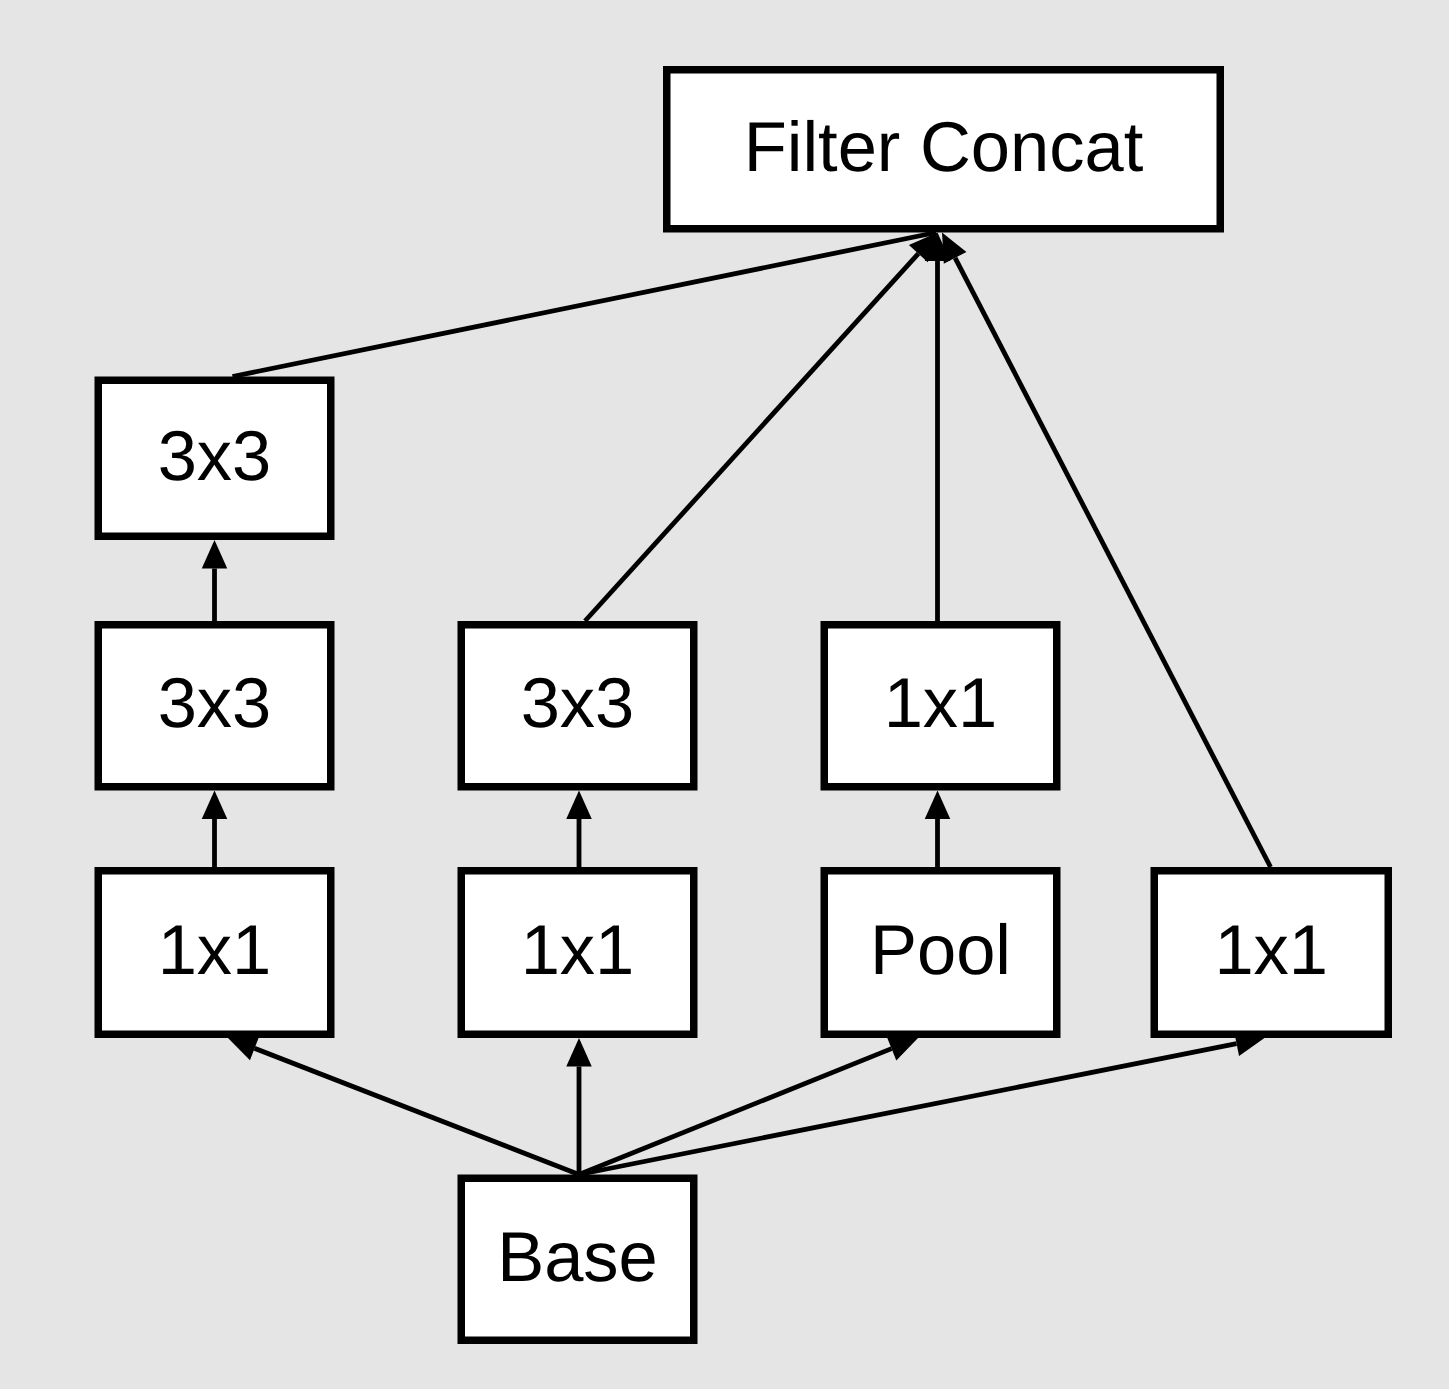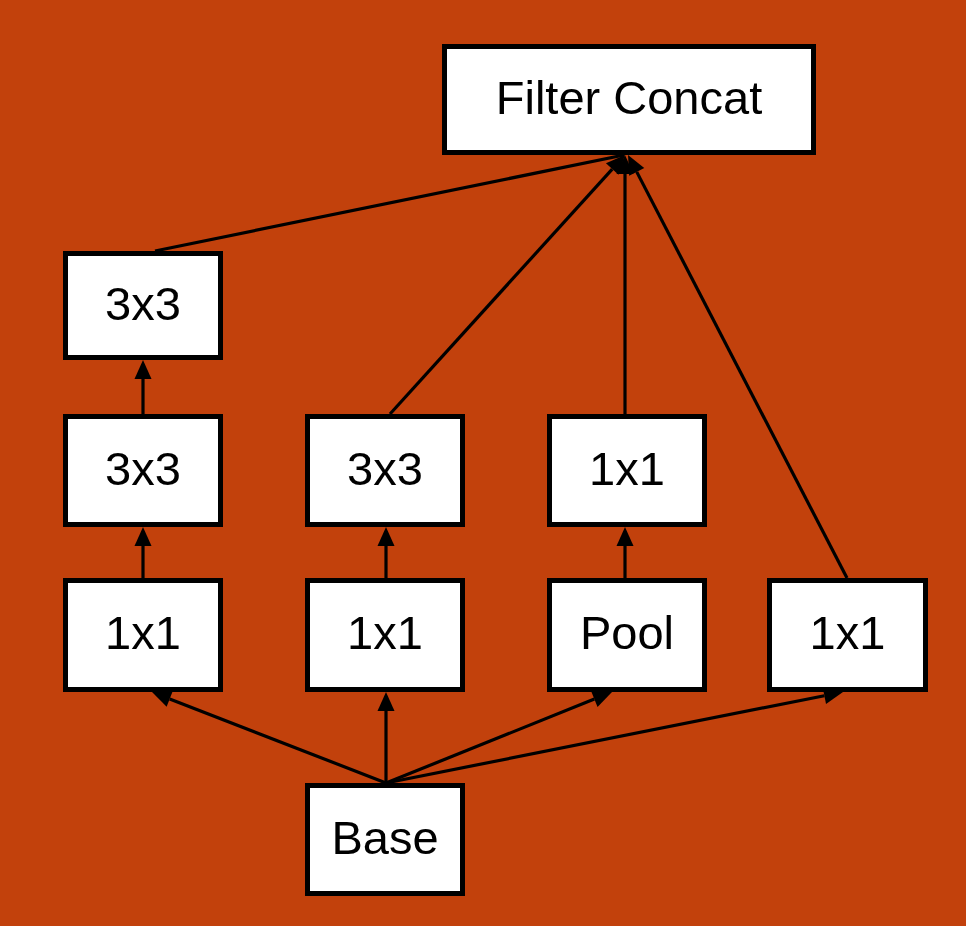--- a/index.html
+++ b/index.html
@@ -10,21 +10,21 @@
   body {
     width: 966px;
     height: 926px;
     font-family: "Liberation Sans", sans-serif;
     overflow: hidden;
   }
   #diagram-root {
     position: relative;
     width: 966px;
     height: 926px;
-    background: #c2410c;
+    background: #e5e5e5;
   }
   #diagram-svg {
     display: block;
     width: 966px;
     height: 926px;
   }
   .node-rect {
     fill: #ffffff;
     stroke: #000000;
     stroke-width: 5;

